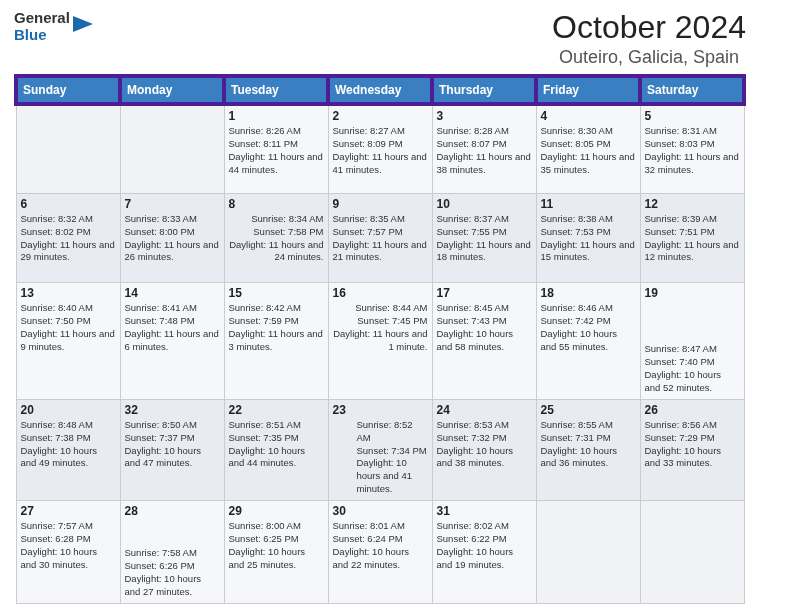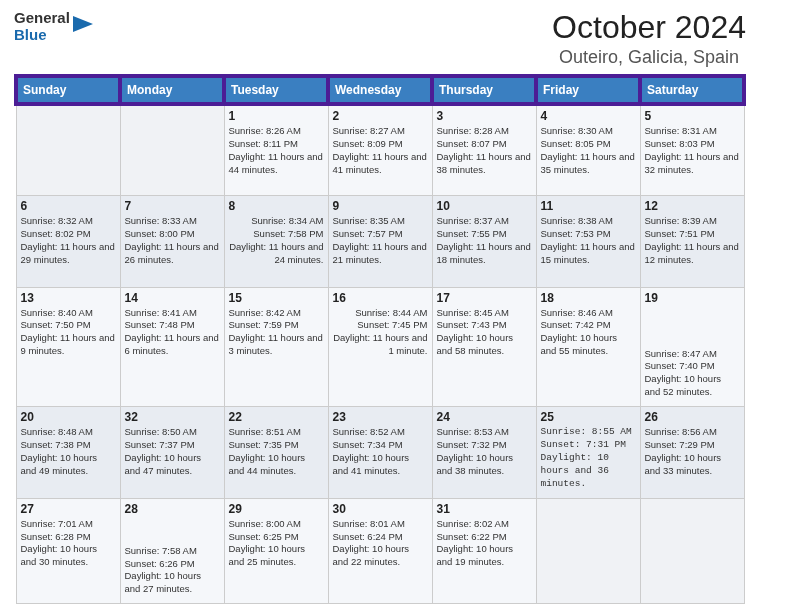--- a/index.html
+++ b/index.html
@@ -258,47 +258,47 @@
 Daylight: 10 hours and 47 minutes.</div>
           </td>
           <td>
             <span class="day-num">22</span>
             <div class="day-info" style="white-space: pre-line;">Sunrise: 8:51 AM
 Sunset: 7:35 PM
 Daylight: 10 hours and 44 minutes.</div>
           </td>
           <td>
             <span class="day-num">23</span>
-            <div class="day-info" style="white-space: pre-line;">Sunrise: 8:52 AM
+            <div class="day-info" style="white-space: pre-line; margin-left: 24px;">Sunrise: 8:52 AM
 Sunset: 7:34 PM
 Daylight: 10 hours and 41 minutes.</div>
           </td>
           <td>
             <span class="day-num">24</span>
             <div class="day-info" style="white-space: pre-line;">Sunrise: 8:53 AM
 Sunset: 7:32 PM
 Daylight: 10 hours and 38 minutes.</div>
           </td>
           <td>
             <span class="day-num">25</span>
-            <div class="day-info" style="white-space: pre-line; font-family: Liberation Mono, monospace;">Sunrise: 8:55 AM
+            <div class="day-info" style="white-space: pre-line;">Sunrise: 8:55 AM
 Sunset: 7:31 PM
 Daylight: 10 hours and 36 minutes.</div>
           </td>
           <td>
             <span class="day-num">26</span>
             <div class="day-info" style="white-space: pre-line;">Sunrise: 8:56 AM
 Sunset: 7:29 PM
 Daylight: 10 hours and 33 minutes.</div>
           </td>
         </tr>
         <tr>
           <td>
             <span class="day-num">27</span>
-            <div class="day-info" style="white-space: pre-line;">Sunrise: 7:01 AM
+            <div class="day-info" style="white-space: pre-line;">Sunrise: 7:57 AM
 Sunset: 6:28 PM
 Daylight: 10 hours and 30 minutes.</div>
           </td>
           <td>
             <span class="day-num">28</span>
             <div class="day-info" style="white-space: pre-line; margin-top: 29px;">Sunrise: 7:58 AM
 Sunset: 6:26 PM
 Daylight: 10 hours and 27 minutes.</div>
           </td>
           <td>

